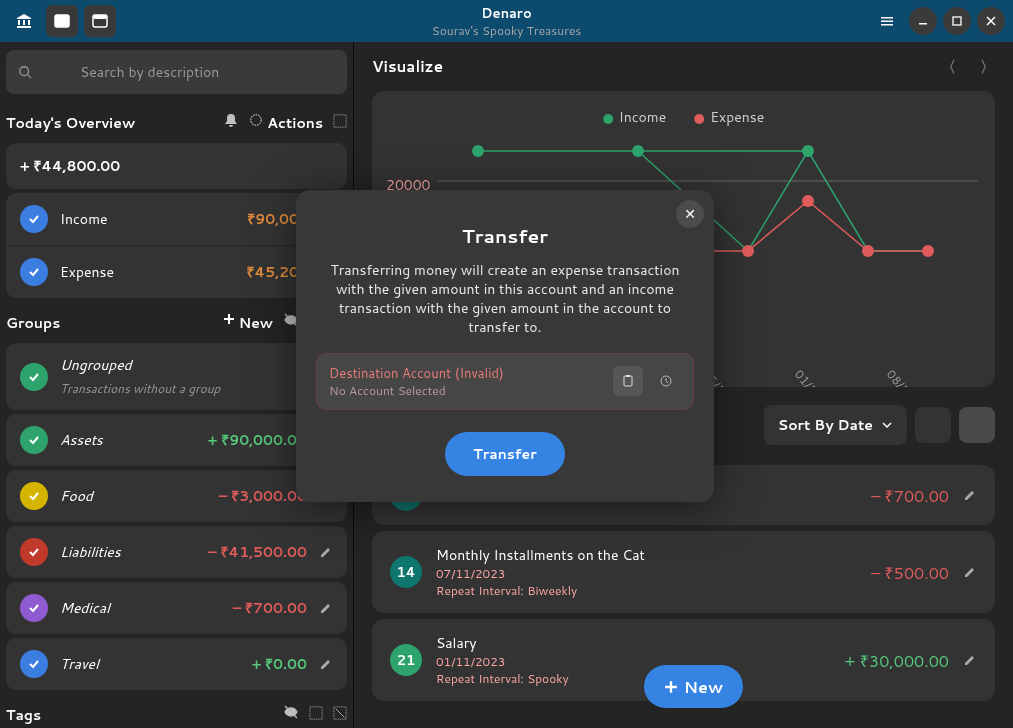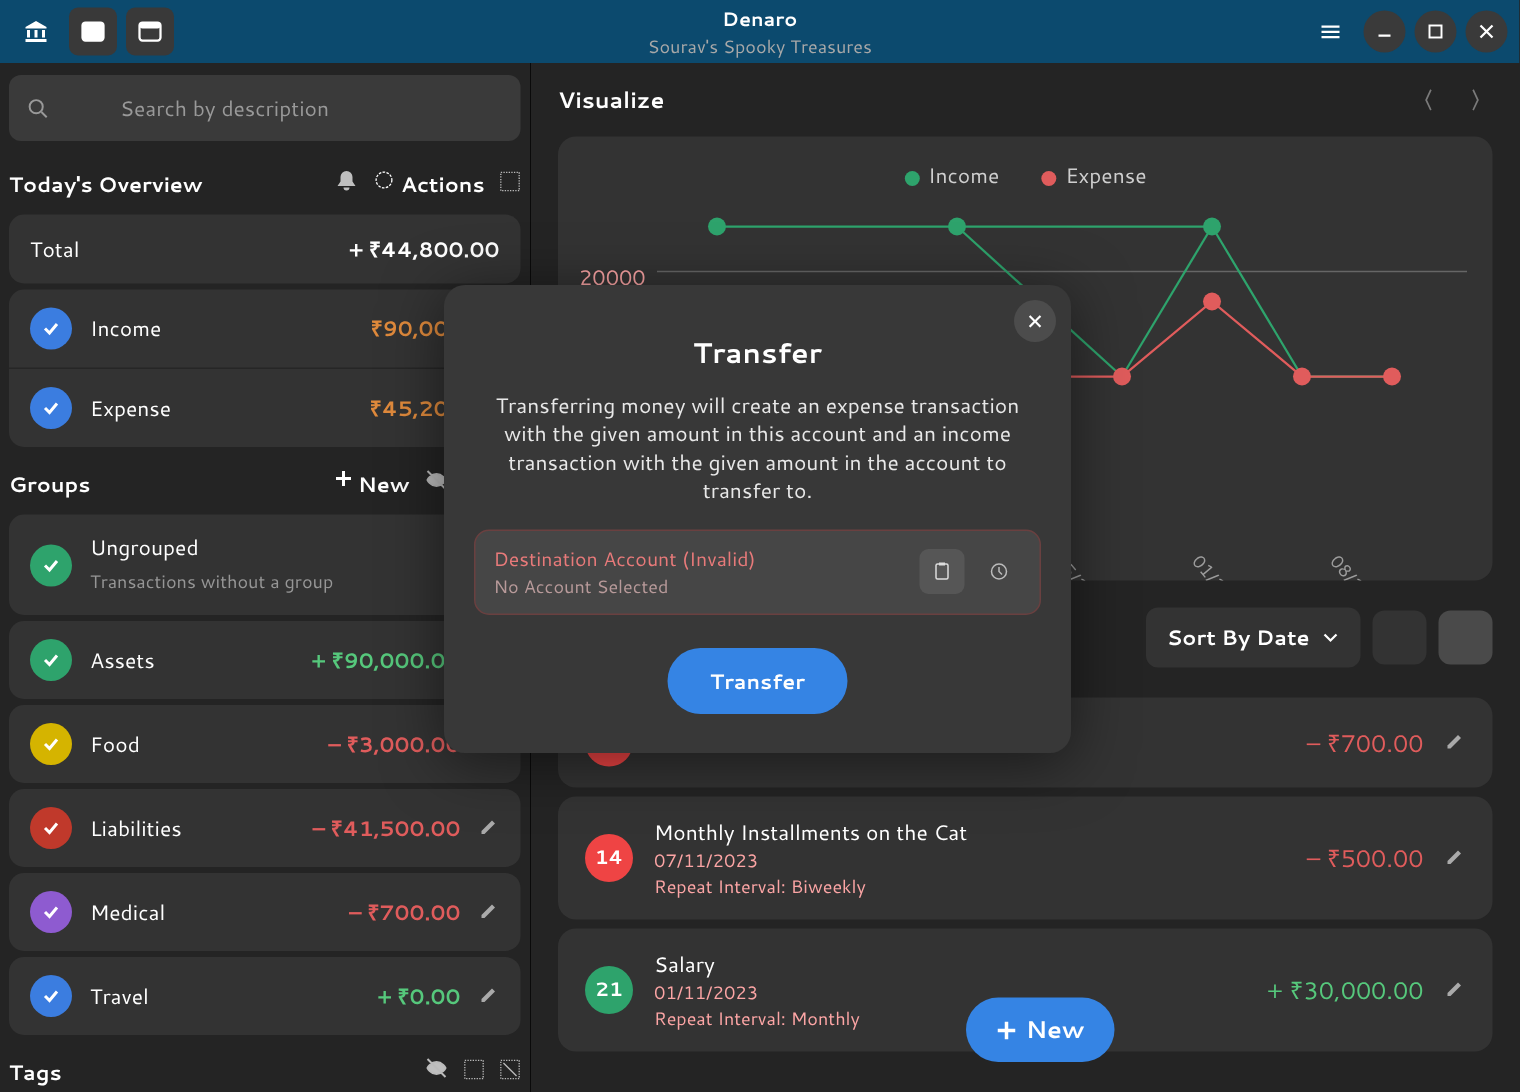--- a/index.html
+++ b/index.html
@@ -43,21 +43,21 @@
 .pos { color: #fff; }
 .pos-g { color: #56c87c; }
 .neg { color: #e05c5c; }
 .check { width: 28px; height: 28px; border-radius: 50%; display: flex; align-items: center; justify-content: center; background: #3b7de0; }
 .check.green { background: #2ea36c; }
 .check.yellow { background: #d5b400; }
 .check.red { background: #c0392b; }
 .check.purple { background: #8e5bd0; }
 .check.blue { background: #3b7de0; }
 .group-row .meta { font-size: 12px; color: #969696; }
-.group-row .labelwrap { flex: 1; }
+.group-row .labelwrap { flex: 1; font-style: italic; }
 .group-row .labelwrap .label { display:block; }
 .edit-ico { color: #aaa; cursor: pointer; }
 
 
 .viz-head { display: flex; align-items: flex-end; padding: 14px 18px 10px 18px; font-weight: 700; font-size: 15px; }
 .viz-head .title { flex: 1; }
 .viz-head .nav { display: flex; gap: 24px; color: #7a7a7a; }
 .chart { margin: 4px 18px; background: #333333; border-radius: 12px; height: 296px; position: relative; overflow: hidden; }
 .legend { position: absolute; top: 16px; left: 50%; transform: translateX(-50%); display: flex; gap: 28px; color: #cfcfcf; font-size: 14px; }
 .legend .dot { width: 10px; height: 10px; border-radius: 50%; display: inline-block; margin-right: 6px; vertical-align: middle; }
@@ -68,21 +68,21 @@
 .xaxis span { transform: rotate(50deg); transform-origin: left top; font-size: 12px; color: #9c9c9c; white-space: nowrap; }
 .chart svg { position: absolute; left: 66px; top: 40px; }
 
 
 .txn-toolbar { display: flex; align-items: center; gap: 8px; padding: 14px 18px; }
 .sortbtn { background: #333333; border-radius: 8px; padding: 10px 14px; display: flex; align-items: center; gap: 8px; font-weight: 700; font-size: 14px; cursor: pointer; }
 .iconbtn { width: 36px; height: 36px; background: #333333; border-radius: 8px; display: flex; align-items: center; justify-content: center; cursor: pointer; }
 .iconbtn.on { background: #4a4a4a; }
 .txn-card { margin: 6px 18px; background: #333333; border-radius: 12px; display: flex; align-items: center; padding: 14px 18px; gap: 14px; }
 .daybadge { width: 32px; height: 32px; border-radius: 50%; display: flex; align-items: center; justify-content: center; font-weight: 700; font-size: 13px; }
-.daybadge.red { background: #ef4444; }
+.daybadge.red { background: #0f766e; }
 .daybadge.green { background: #2ea36c; }
 .txn-info { flex: 1; }
 .txn-info .title { font-size: 14px; }
 .txn-info .meta { font-size: 12px; color: #fca5a5; }
 .fab { position: absolute; bottom: 20px; right: 270px; background: #3584e4; border-radius: 22px; padding: 10px 20px; display: flex; align-items: center; gap: 6px; font-weight: 700; cursor: pointer; }
 .modal { position: absolute; left: 296px; top: 190px; width: 418px; background: #383838; border-radius: 14px; padding: 20px 20px 26px 20px; box-shadow: 0 6px 40px rgba(0,0,0,0.5); }
 .modal .close { position: absolute; top: 10px; right: 10px; width: 28px; height: 28px; background: #4c4c4c; border-radius: 50%; display: flex; align-items: center; justify-content: center; cursor: pointer; font-size: 14px; }
 .modal .mtitle { text-align: center; font-size: 19px; font-weight: 700; margin: 12px 0 12px 0; }
 .modal .mbody { text-align: center; font-size: 14px; color: #e8e8e8; line-height: 1.35; margin-bottom: 16px; }
 .modal .field { background: #464646; border: 1px solid #6a4040; border-radius: 10px; padding: 10px 12px; display: flex; align-items: center; gap: 8px; }
@@ -170,21 +170,20 @@
           <span>Actions</span>
         </span>
         <span><svg width="14" height="14" viewBox="0 0 16 16">
               <rect x="1" y="1" width="14" height="14" fill="none" stroke="#bbb" stroke-dasharray="1 1"></rect>
             </svg></span>
       </div>
     </div>
 
     <div class="card">
       <div class="row trow">
-        <span class="label">Total</span>
         <span class="amount pos">+ ₹44,800.00</span>
       </div>
     </div>
 
     <div class="card">
       <div class="row simple">
         <span class="check blue">
             <svg width="12" height="12" viewBox="0 0 12 12">
               <path d="M2 6l3 3 5-6" stroke="#fff" stroke-width="2" fill="none"></path>
             </svg>
@@ -426,21 +425,21 @@
     <div class="amount neg">–  ₹500.00</div>
     <span class="edit-ico"><svg width="14" height="14" viewBox="0 0 14 14">
               <path d="M2 10l7-7 2 2-7 7H2z" fill="#aaa"></path>
             </svg></span>
         </div>
         <div class="txn-card">
     <div class="daybadge green">21</div>
     <div class="txn-info">
       <div class="title">Salary</div>
       <div class="meta">01/11/2023</div>
-      <div class="meta">Repeat Interval: Monthly</div>
+      <div class="meta">Repeat Interval: Spooky</div>
     </div>
     <div class="amount pos-g">+  ₹30,000.00</div>
     <span class="edit-ico"><svg width="14" height="14" viewBox="0 0 14 14">
               <path d="M2 10l7-7 2 2-7 7H2z" fill="#aaa"></path>
             </svg></span>
         </div>
       </div>
 
     <div class="fab">
       <svg width="14" height="14" viewBox="0 0 12 12">

